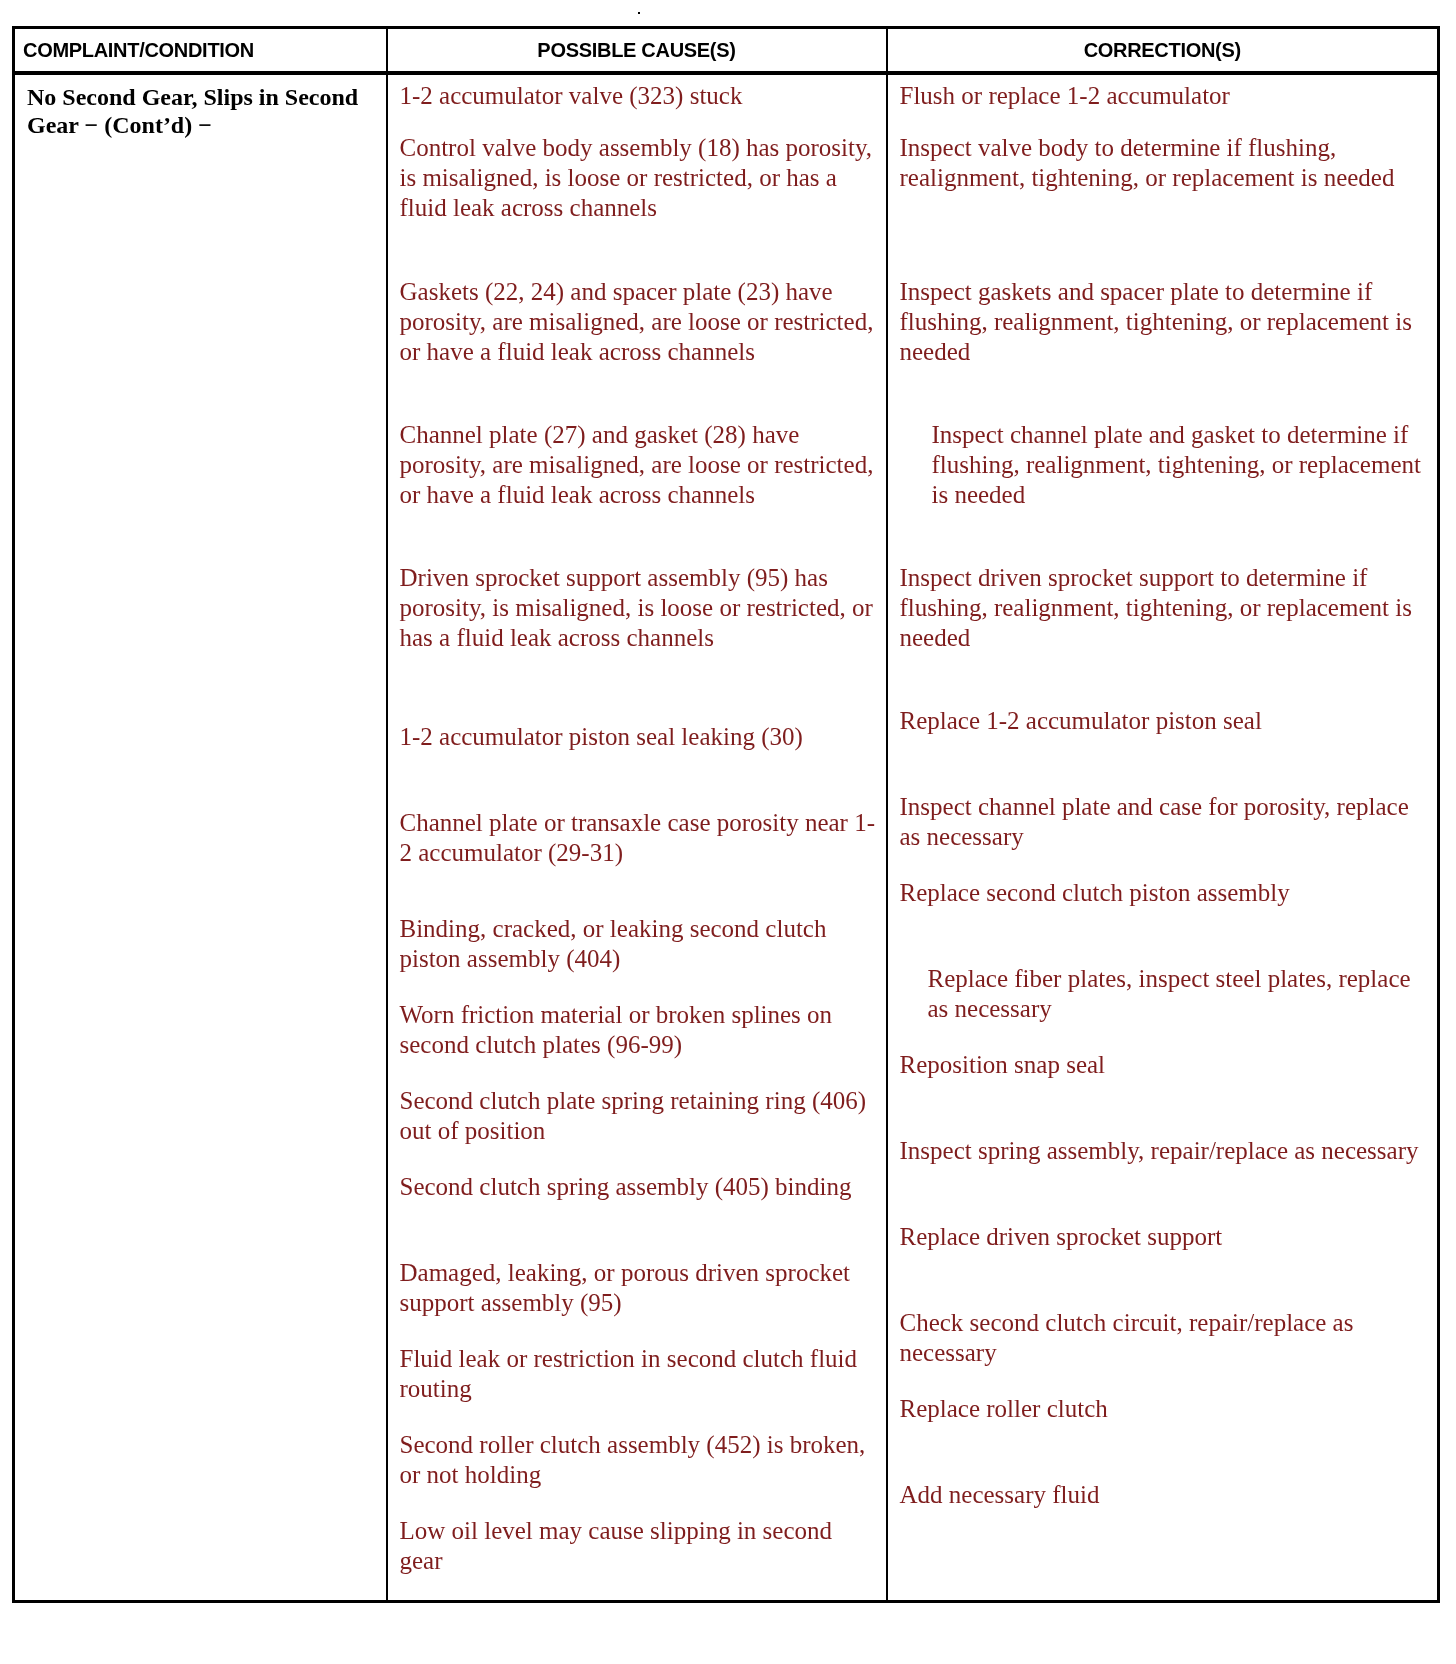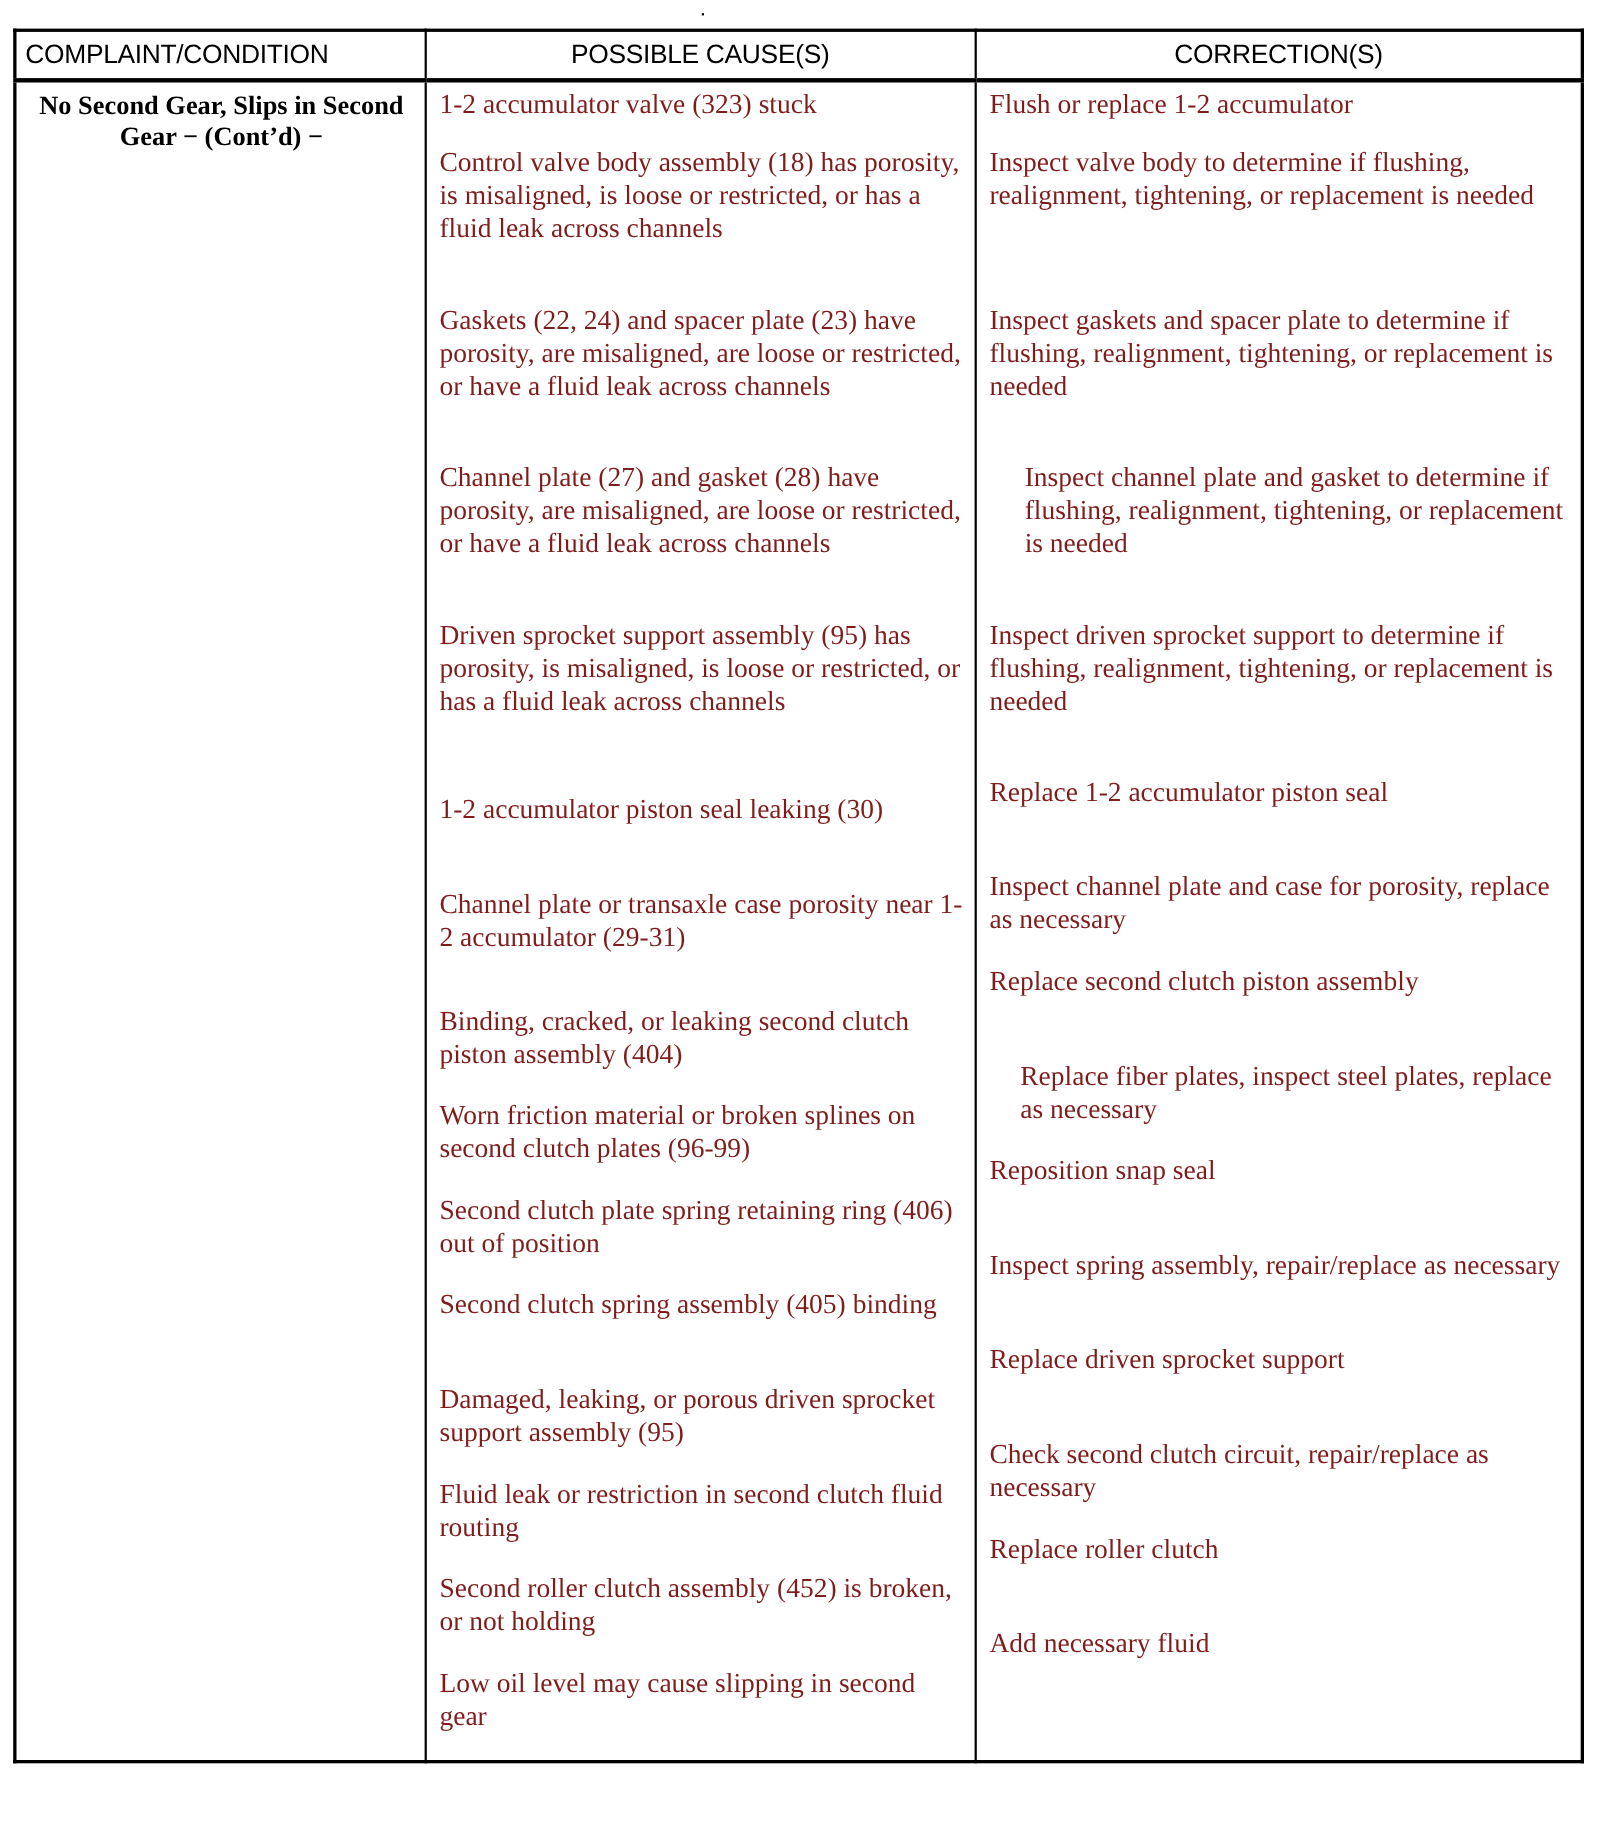--- a/index.html
+++ b/index.html
@@ -23,22 +23,22 @@
       border-collapse: collapse;
       width: 1425px;
       table-layout: fixed;
       border: 3px solid #000;
     }
     table.diag col.c1 { width: 373px; }
     table.diag col.c2 { width: 500px; }
     table.diag col.c3 { width: 552px; }
     thead th {
       font-family: "Liberation Sans", "DejaVu Sans", sans-serif;
-      font-weight: normal;
-      font-size: 24px;
+      font-weight: bold;
+      font-size: 20px;
       color: #000;
       height: 42px;
       padding: 0;
       text-align: center;
       vertical-align: middle;
       border-right: 2px solid #000;
       border-bottom: 4px solid #000;
       letter-spacing: -0.3px;
     }
     thead th:last-child { border-right: none; }
@@ -49,21 +49,20 @@
       border-right: 2px solid #000;
     }
     tbody td:last-child { border-right: none; }
     .complaint {
       font-family: "Liberation Serif", "DejaVu Serif", serif;
       font-weight: bold;
       font-size: 24px;
       line-height: 28px;
       color: #000;
       padding: 8px 10px 0 12px;
-      text-align: center;
     }
     .pair-col {
       padding: 0;
     }
     .entry {
       font-family: "Liberation Serif", "DejaVu Serif", serif;
       font-size: 25px;
       line-height: 30px;
       color: #7f1d1d;
       padding: 0 10px 0 12px;

